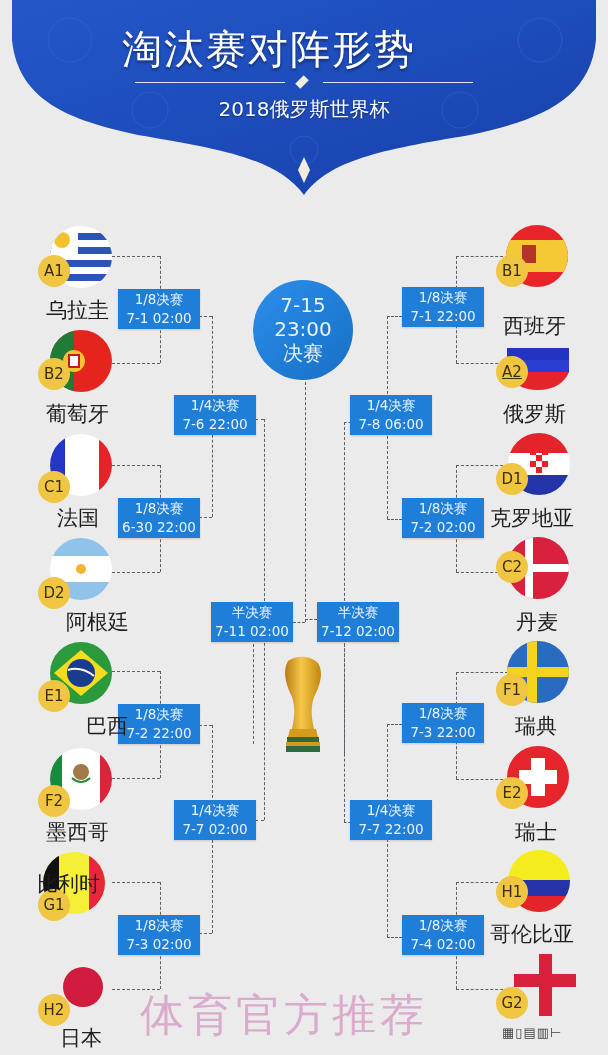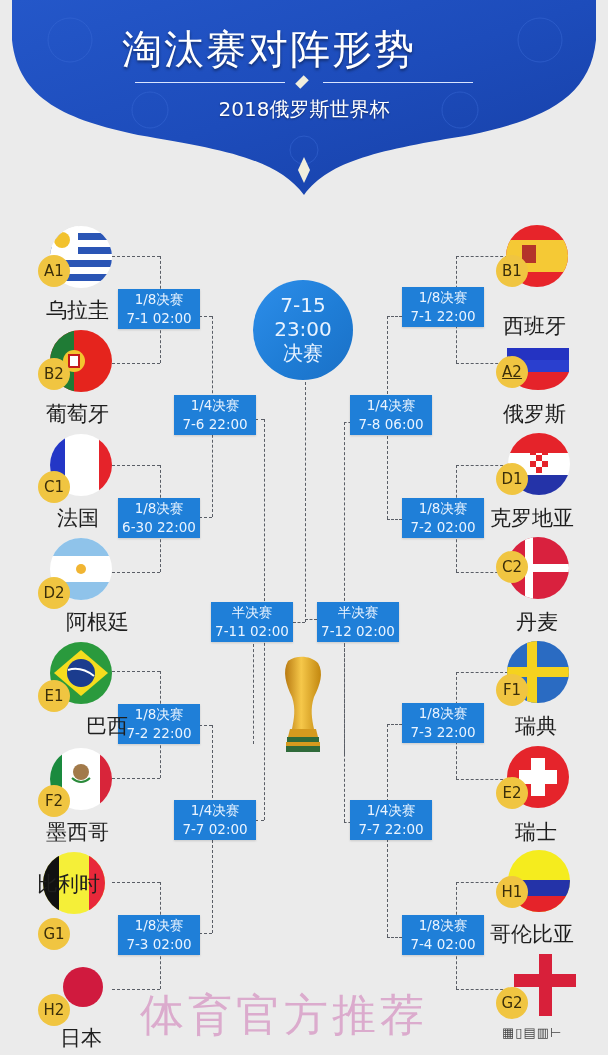--- a/index.html
+++ b/index.html
@@ -292,21 +292,21 @@
   <div class="badge" style="left:38px;top:785px;">F2</div>
   <div class="country" style="left:46px;top:818px;font-family:Liberation Serif, serif;">墨西哥</div>
 </div>
 
 <div>
   <svg class="flag" style="left:43px;top:852px;" viewBox="0 0 62 62">
     <rect width="62" height="62" fill="#f5ef38"></rect>
     <rect width="16" height="62" fill="#111111"></rect>
     <rect x="46" width="16" height="62" fill="#e8283a"></rect>
   </svg>
-  <div class="badge" style="left:38px;top:889px;margin-top:29px;">G1</div>
+  <div class="badge" style="left:38px;top:889px;">G1</div>
   <div class="country" style="left:37px;top:870px;">比利时</div>
 </div>
 
 <div>
   <svg style="position:absolute;left:62px;top:966px;" width="42" height="42" viewBox="0 0 42 42">
     <circle cx="21" cy="21" r="20" fill="#d01a3e"></circle>
   </svg>
   <div class="badge" style="left:38px;top:994px;">H2</div>
   <div class="country" style="left:60px;top:1024px;">日本</div>
 </div>

